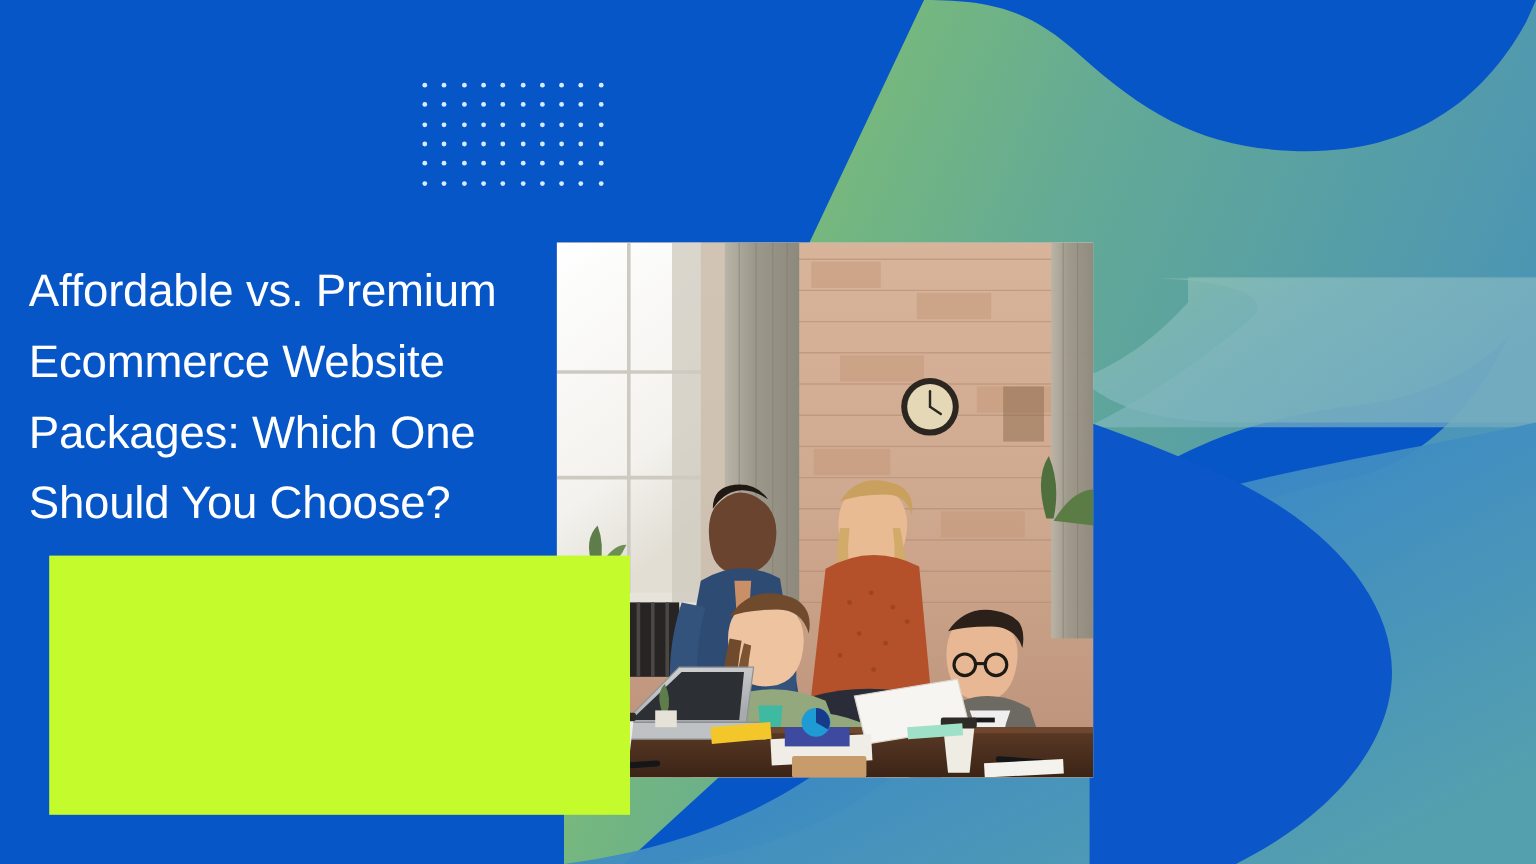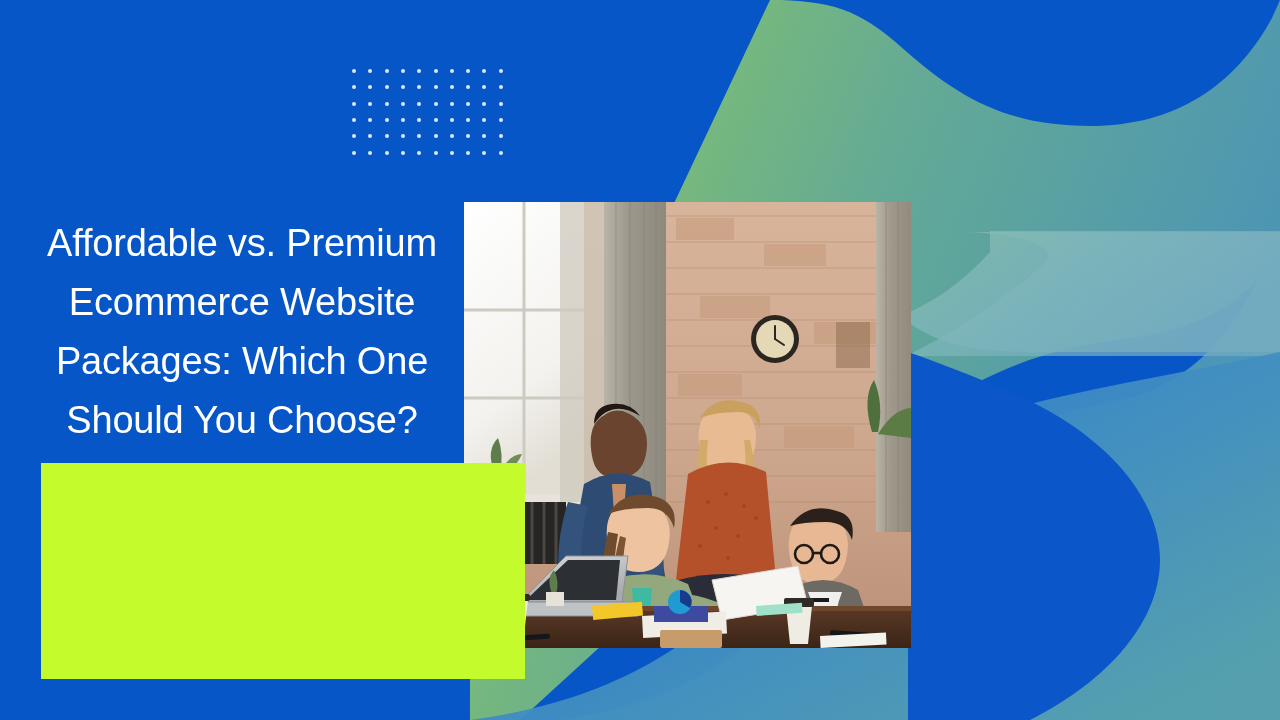--- a/index.html
+++ b/index.html
@@ -71,21 +71,21 @@
     width: 447px;
     height: 446px;
     overflow: hidden;
     background: #c9c3b6;
   }
   #photo-card svg { display: block; width: 447px; height: 446px; }
 </style>
 </head>
 <body>
 
-<div id="slide" style="background: #ef4444; text-align: center;">
+<div id="slide" style="background: #ef4444;">
 
   <div class="bg-layer">
     <svg class="bg-svg" viewBox="0 0 1280 720" preserveAspectRatio="none">
       <defs>
         <linearGradient id="gradGreenTeal" x1="0" y1="0" x2="1" y2="0.35">
           <stop offset="0%" stop-color="#93c95f"></stop>
           <stop offset="25%" stop-color="#7ebe73"></stop>
           <stop offset="55%" stop-color="#64aa95"></stop>
           <stop offset="100%" stop-color="#4c95b4"></stop>
         </linearGradient>

